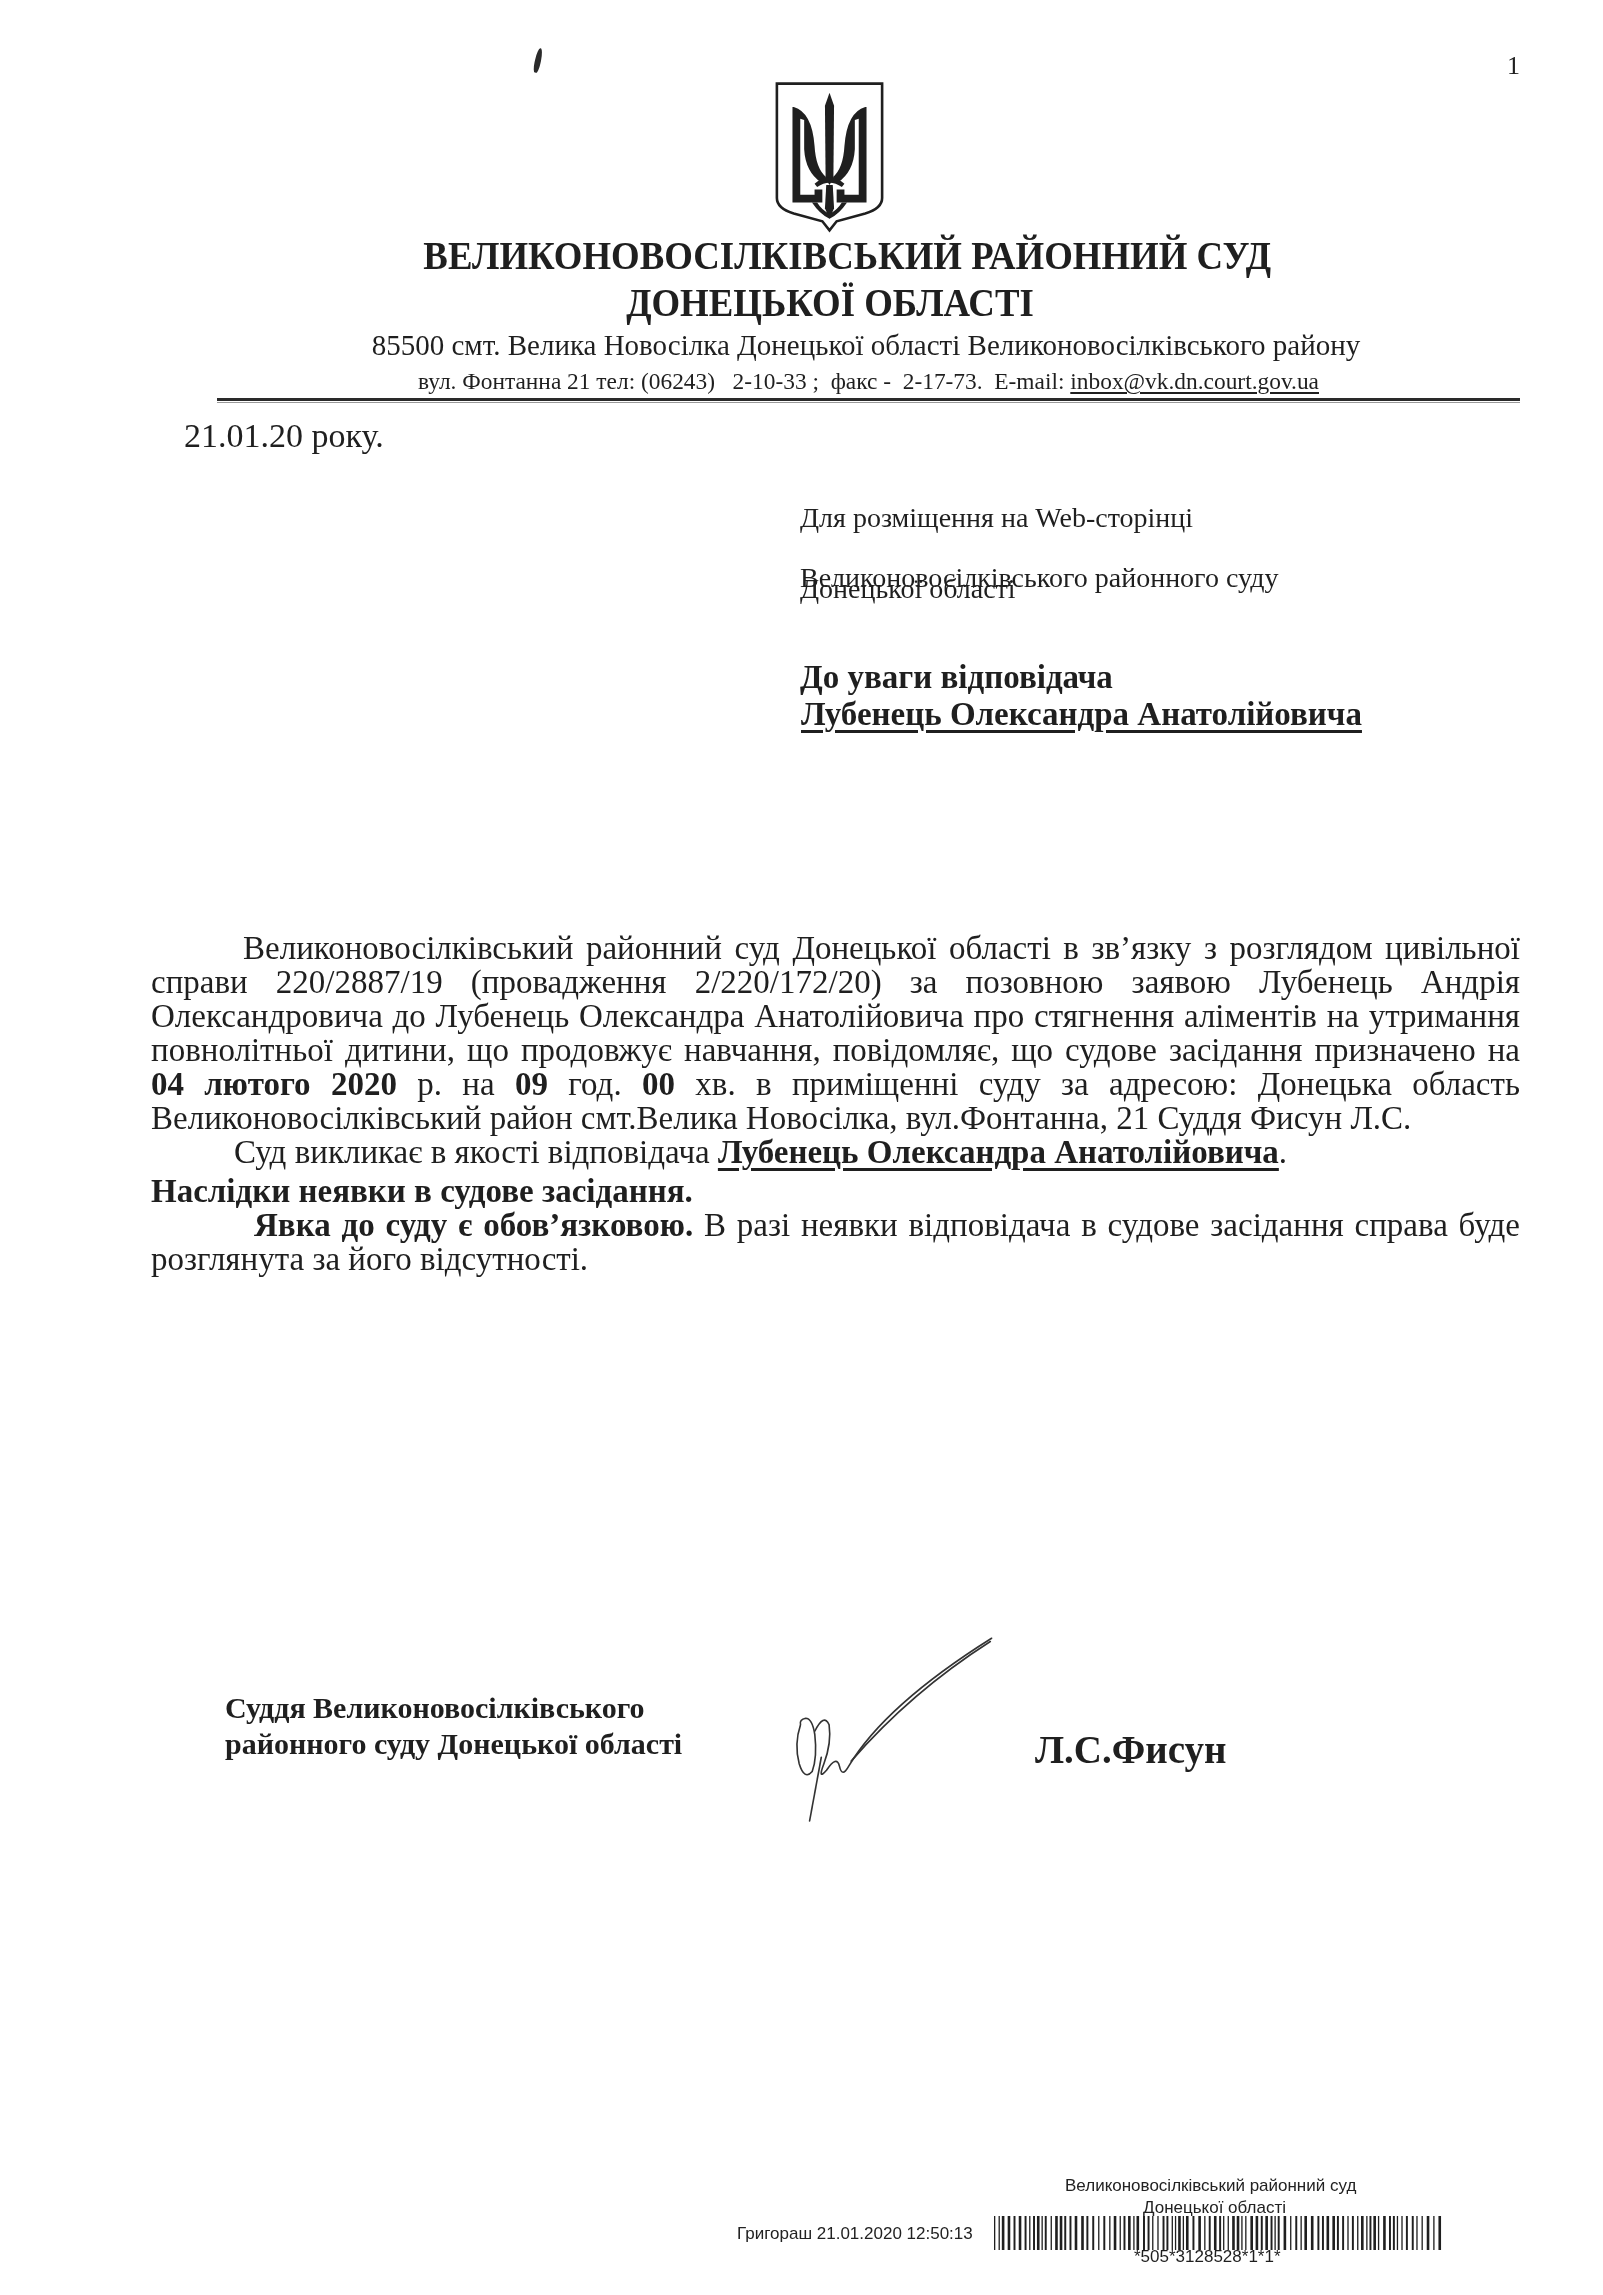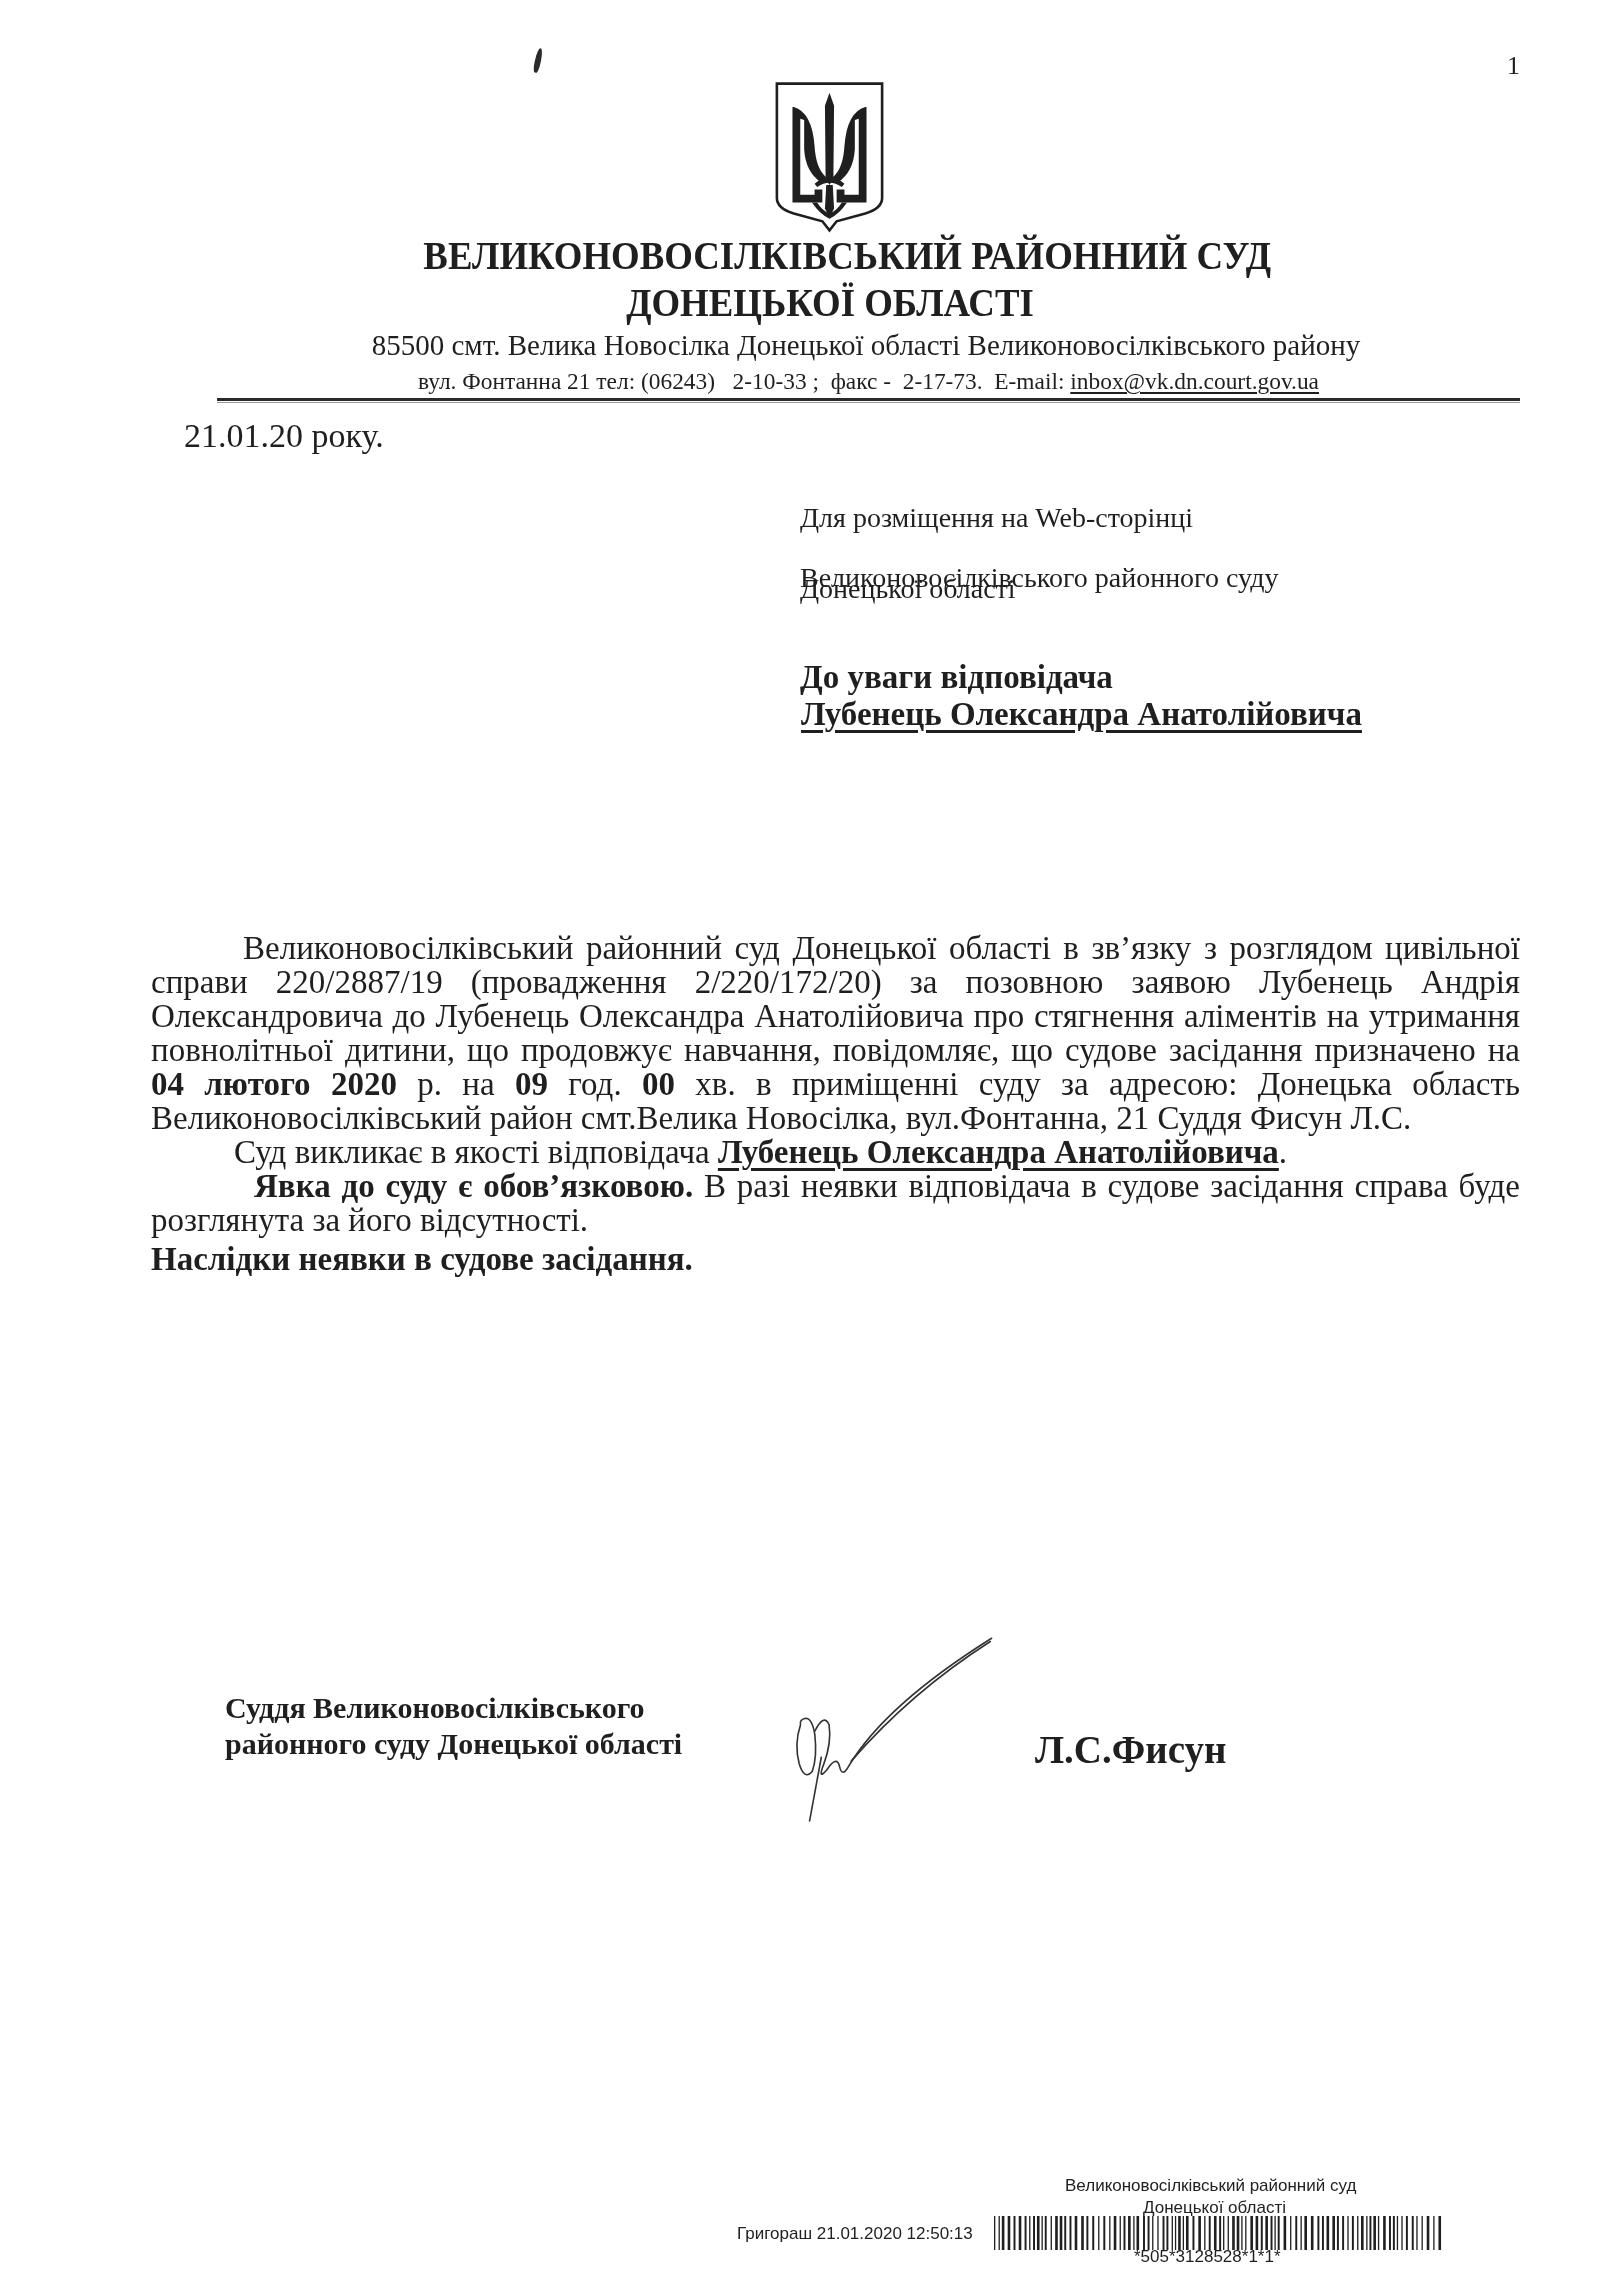--- a/index.html
+++ b/index.html
@@ -91,22 +91,22 @@
 
 <div class="abs recip" id="recip-1">Для розміщення на Web-сторінці</div>
 <div class="abs recip" id="recip-2">Великоновосілківського районного суду</div>
 <div class="abs recip" id="recip-3">Донецької області</div>
 <div class="abs" id="attn-label">До уваги відповідача</div>
 <div class="abs u" id="attn-name">Лубенець Олександра Анатолійовича</div>
 
 <div class="abs" id="body">
   <p class="indent" id="p-main"><span>Великоновосілківський районний суд Донецької області в зв’язку з розглядом цивільної справи 220/2887/19 (провадження 2/220/172/20) за позовною заявою Лубенець Андрія Олександровича до Лубенець Олександра Анатолійовича про стягнення аліментів на утримання повнолітньої дитини, що продовжує навчання, повідомляє, що судове засідання призначено на </span><b>04</b> <b>лютого 2020</b><span style="white-space:pre"> р. на </span><b>09</b><span style="white-space:pre"> год. </span><b>00</b><span> хв.  в приміщенні суду за адресою: Донецька область Великоновосілківський район смт.Велика Новосілка, вул.Фонтанна, 21 Суддя Фисун Л.С.</span></p>
   <p id="p-summons"><span style="white-space:pre">Суд викликає в якості відповідача </span><b class="u">Лубенець Олександра Анатолійовича</b><span>.</span></p>
+  <p id="consequences-heading">Наслідки неявки в судове засідання.</p>
   <p id="p-mandatory"><b>Явка до суду є обов’язковою.</b><span> В разі неявки відповідача  в судове засідання справа буде розглянута за його відсутності.</span></p>
-  <p id="consequences-heading">Наслідки неявки в судове засідання.</p>
 </div>
 
 <div class="abs sig-title" id="sig-title-1">Суддя Великоновосілківського</div>
 <div class="abs sig-title" id="sig-title-2">районного суду Донецької області</div>
 <svg class="abs" id="signature" viewBox="0 0 360 310">
   <g fill="none" stroke="#333" stroke-width="2.5" stroke-linecap="round">
     <path d="M44 298 L62 200"></path>
     <path d="M30 150 Q20 180 28 210 Q36 236 48 222 Q56 200 52 165 Q48 140 38 140 Q28 142 30 150"></path>
     <path d="M52 160 Q66 132 74 150 Q78 178 66 210 Q56 236 70 220 Q86 196 90 214 Q94 232 104 214 Q160 120 324 17"></path>
     <path d="M108 206 Q200 100 322 22"></path>

